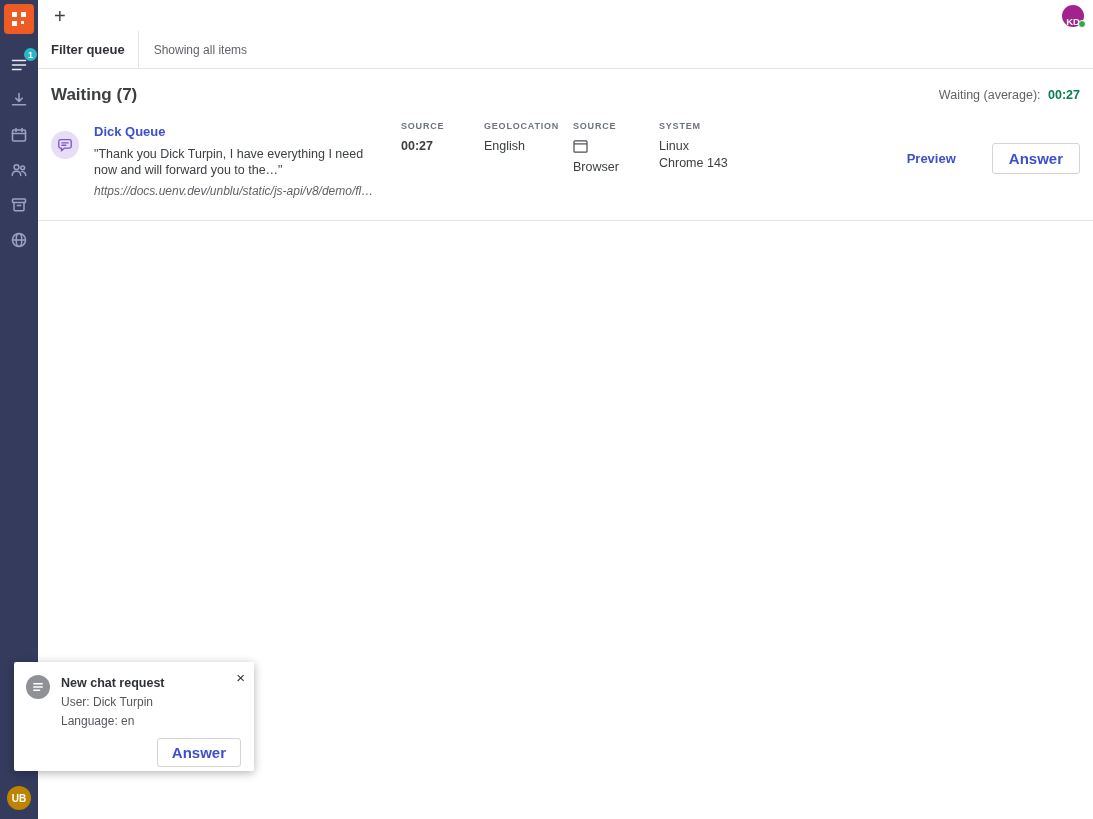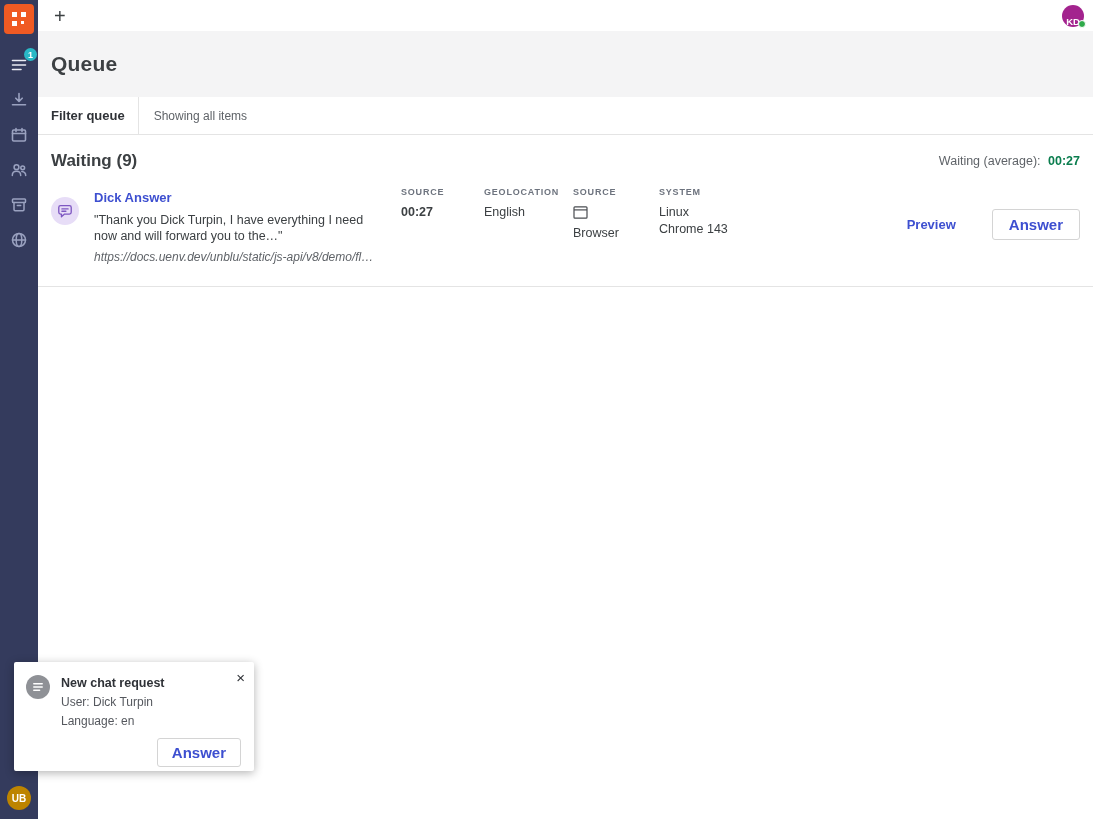--- a/index.html
+++ b/index.html
@@ -162,49 +162,46 @@
   <div class="main">
 
     <div class="topbar">
       <button class="add-tab">+</button>
       <div class="user-avatar">
         <span>KD</span>
         <span class="status-dot"></span>
       </div>
     </div>
 
-    <div class="page-header">
-      <h1>Queue</h1>
-    </div>
 
     <div class="filter-bar">
       <div class="filter-tab">Filter queue</div>
       <div class="filter-status">Showing all items</div>
     </div>
 
     <div class="content">
 
       <div class="section-header">
-        <h2>Waiting (9)</h2>
+        <h2>Waiting (7)</h2>
         <div class="avg">
           <span>Waiting (average):</span>
           <strong class="green">00:27</strong>
         </div>
       </div>
 
       <div class="queue-item">
         <div class="q-avatar">
           <svg width="16" height="16" viewBox="0 0 18 18" fill="none" stroke="#7e57c2" stroke-width="1.5" stroke-linecap="round" stroke-linejoin="round">
             <path d="M4 3h10a2 2 0 0 1 2 2v5.5a2 2 0 0 1-2 2H8.5L5 15.5v-3H4a2 2 0 0 1-2-2V5a2 2 0 0 1 2-2z"></path>
             <path d="M5.5 6.7h7M5.5 9.3h4.5"></path>
           </svg>
         </div>
 
         <div class="q-info">
-          <div class="q-name">Dick Answer</div>
+          <div class="q-name">Dick Queue</div>
           <div class="q-msg">"Thank you Dick Turpin, I have everything I need now and will forward you to the…"</div>
           <div class="q-url">https://docs.uenv.dev/unblu/static/js-api/v8/demo/fl…</div>
         </div>
 
         <div class="q-col w-wait">
           <div class="q-label">SOURCE</div>
           <div class="q-val green bold">00:27</div>
         </div>
 
         <div class="q-col w-geo">

